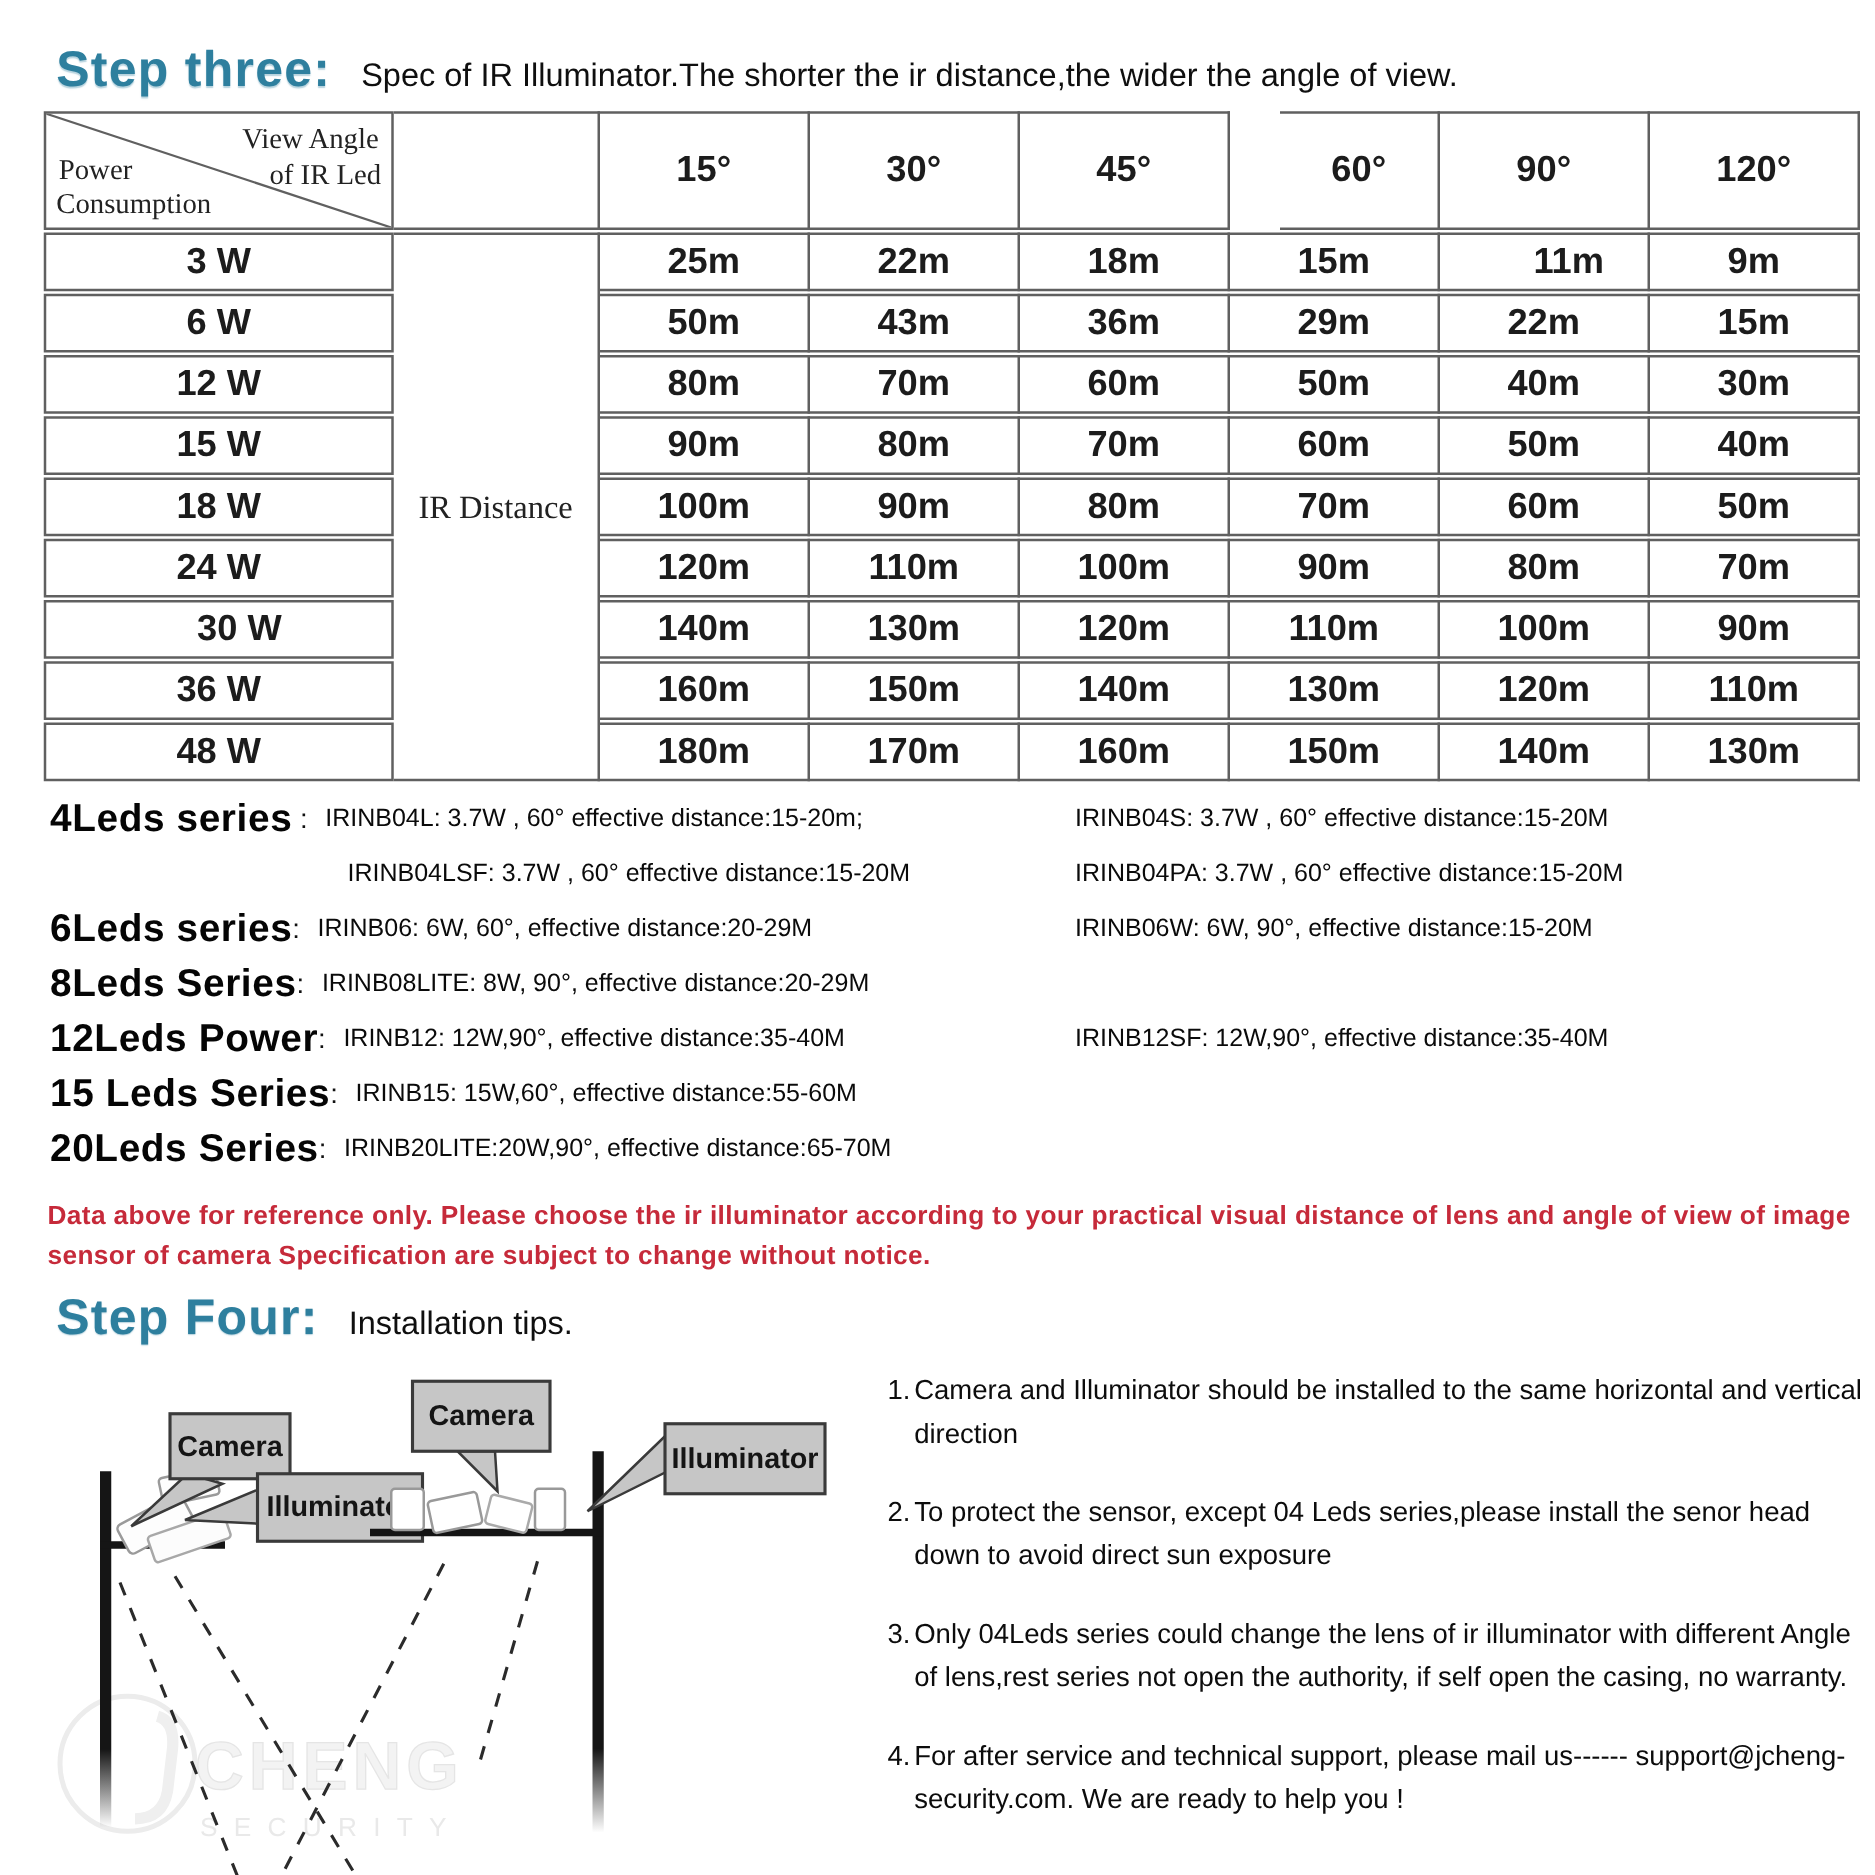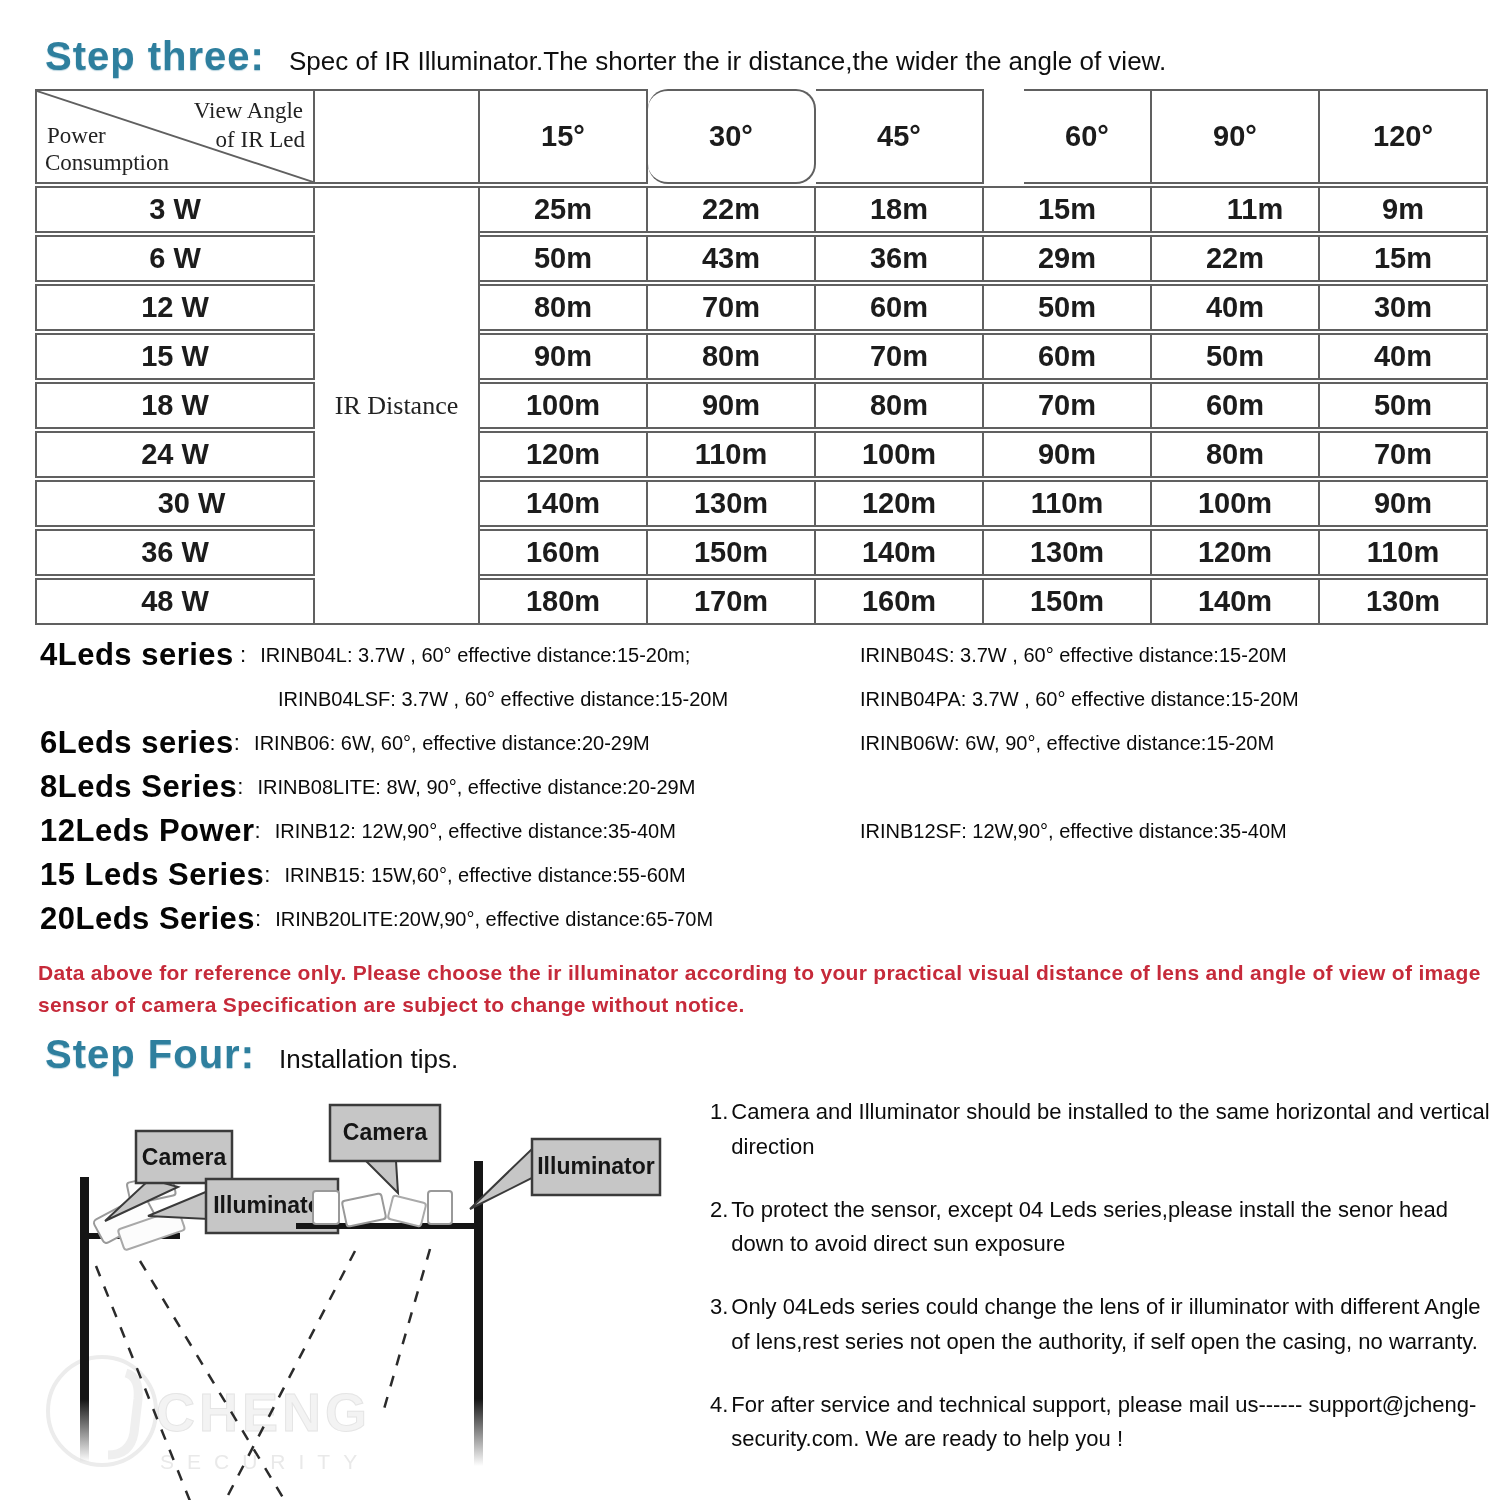--- a/index.html
+++ b/index.html
@@ -68,21 +68,21 @@
     </svg>
     <span class="t1">View Angle</span>
     <span class="t2">of IR Led</span>
     <span class="b1">Power</span>
     <span class="b2">Consumption</span>
   </div>
   <div class="cell" style="grid-row:1;grid-column:2;"></div>
   <div class="cell ir-cell" style="grid-row:2 / span 9;grid-column:2;">IR Distance</div>
 
 <div class="cell ang" style="grid-area: 1 / 3;">15°</div>
-    <div class="cell ang" style="grid-area: 1 / 4; border-radius: 20px;">30°</div>
+    <div class="cell ang" style="grid-area: 1 / 4;">30°</div>
     <div class="cell ang" style="grid-area: 1 / 5;">45°</div>
     <div class="cell ang" style="grid-area: 1 / 6; margin-left: 40px;">60°</div>
     <div class="cell ang" style="grid-area: 1 / 7;">90°</div>
     <div class="cell ang" style="grid-area: 1 / 8;">120°</div>
     <div class="cell c1 val" style="grid-area: 2 / 1;">3 W</div>
     <div class="cell val" style="grid-area: 2 / 3;">25m</div>
     <div class="cell val" style="grid-area: 2 / 4;">22m</div>
     <div class="cell val" style="grid-area: 2 / 5;">18m</div>
     <div class="cell val" style="grid-area: 2 / 6;">15m</div>
     <div class="cell val" style="grid-area: 2 / 7; padding-left: 40px;">11m</div>

